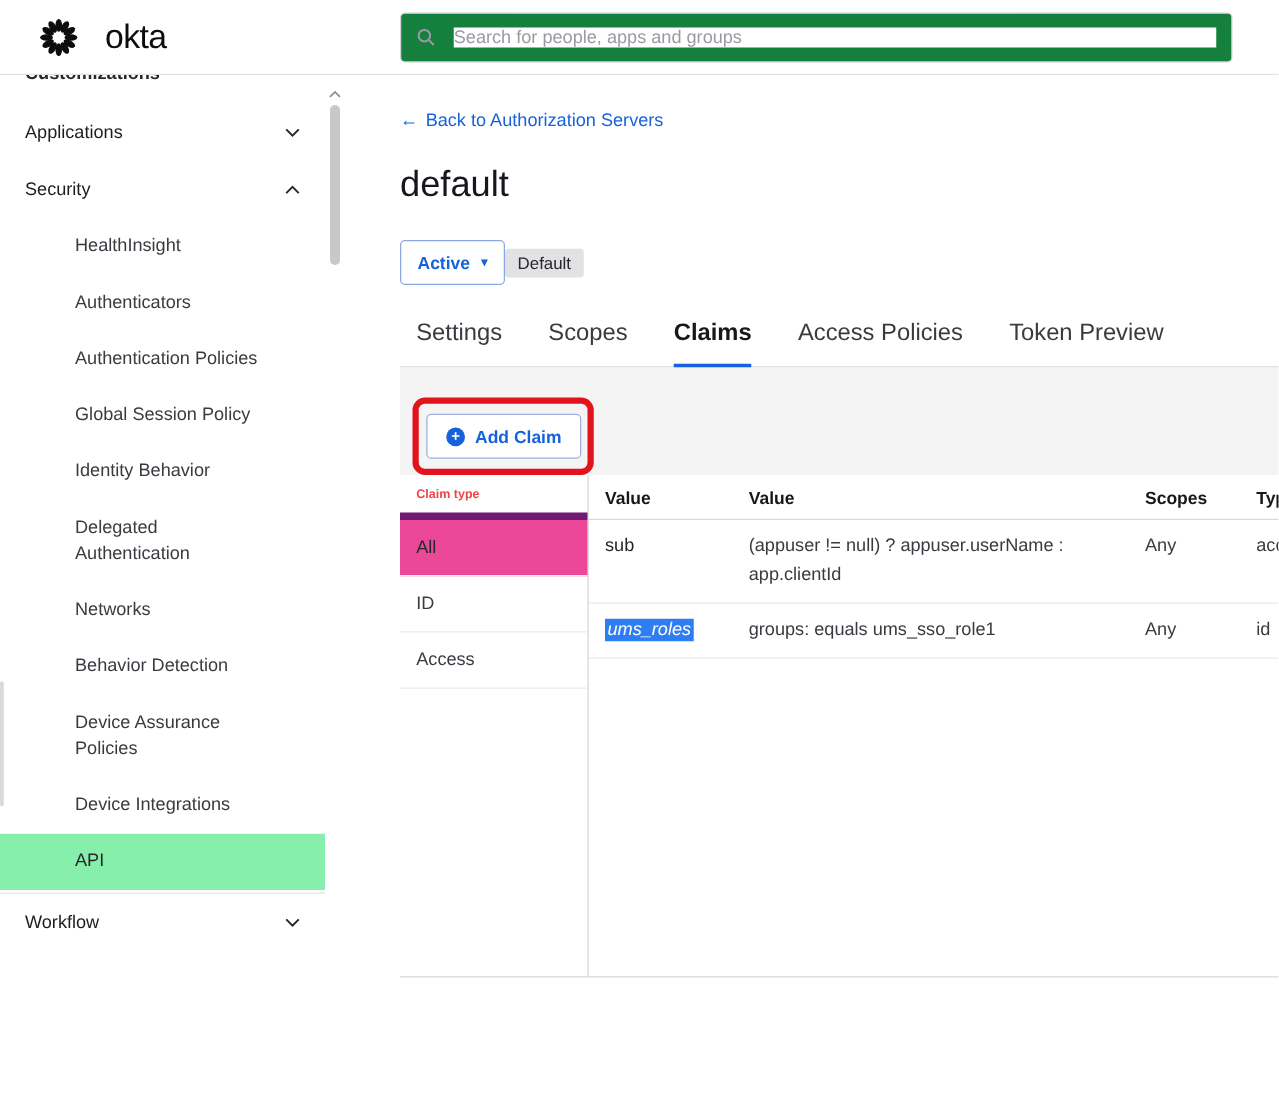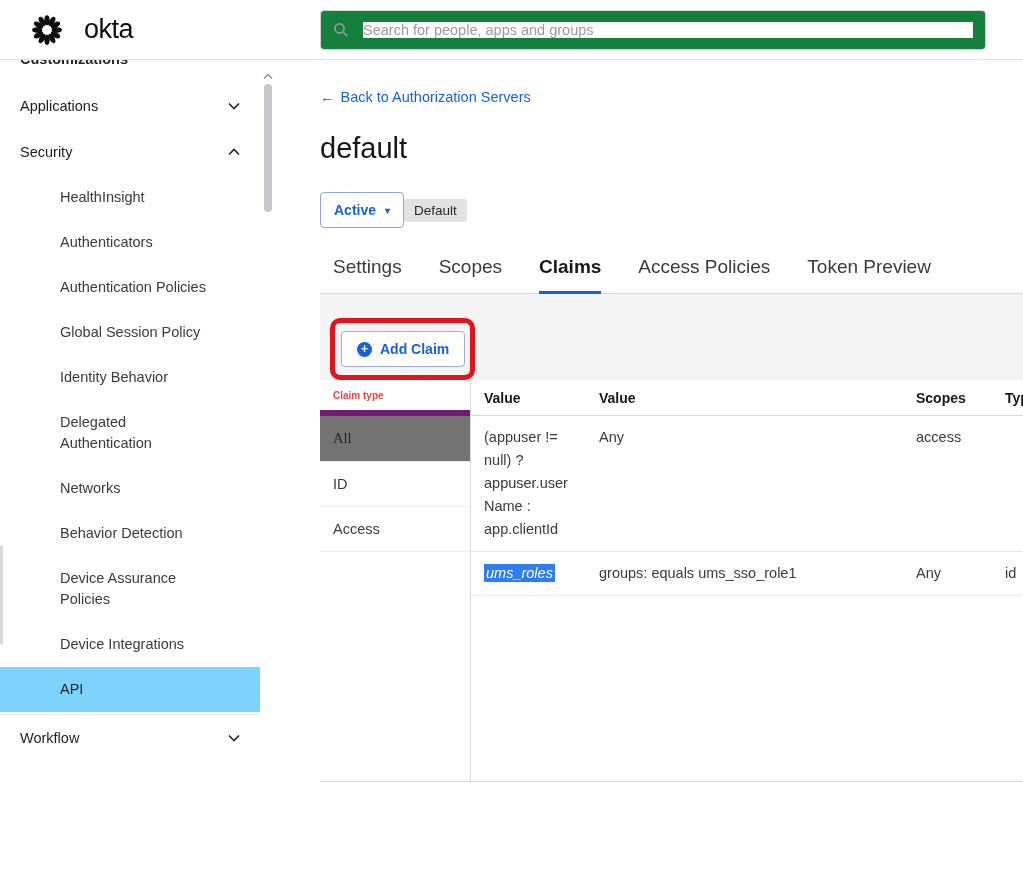--- a/index.html
+++ b/index.html
@@ -57,21 +57,21 @@
     padding: 15px 20px; font-weight: 400; font-size: 14.5px; color: #1d1d21;
     cursor: pointer;
   }
   .nav-header.first { margin-top: 10px; }
   .sub-list { list-style: none; }
   .sub-item {
     padding: 12px 30px 12px 60px;
     font-size: 14.5px; line-height: 21px; color: #3a3a40;
     white-space: pre-line; cursor: pointer;
   }
-  .sub-item.selected { background: #7dd3fc; color: #26262b; }
+  .sub-item.selected { background: #86efac; color: #26262b; }
   .side-divider { border: none; border-top: 1px solid #e4e4e8; margin: 2px 0 0 0; }
 
   .sb-track { position: absolute; right: 1px; top: 0; width: 14px; height: 100%; }
   .sb-arrow { position: absolute; top: 6px; left: 2px; }
   .sb-thumb {
     position: absolute; top: 24px; left: 3px;
     width: 8px; height: 128px; background: #c7c7cc; border-radius: 5px;
     cursor: pointer;
   }
   .edge-artifact {
@@ -141,21 +141,21 @@
   .claim-types { width: 151px; flex-shrink: 0; border-right: 1px solid #d7d7dc; }
   .ct-header {
     padding: 10px 13px 9px 13px;
     font-weight: 700; font-size: 10px; color: #ef4444;
     border-bottom: 6px solid #701a75;
   }
   .ct-option {
     padding: 14px 13px; font-size: 14.5px; color: #3a3a40;
     border-bottom: 1px solid #ececf0; cursor: pointer;
   }
-  .ct-option.selected { background: #737373; color: #26262b; font-family: Liberation Serif, serif; }
+  .ct-option.selected { background: #ec4899; color: #26262b; }
 
   .claims-table { flex: 1; overflow: hidden; }
   .t-head, .t-row {
     display: grid;
     grid-template-columns: 115px 317px 89px 80px;
   }
   .t-head { border-bottom: 1px solid #d7d7dc; }
   .th {
     padding: 10px 0 9px 13px;
     font-weight: 700; font-size: 14px; color: #17171c; white-space: nowrap;
@@ -311,20 +311,21 @@
 
       <div class="claims-table">
         <div class="t-head">
           <div class="th">Value</div>
           <div class="th">Value</div>
           <div class="th">Scopes</div>
           <div class="th">Type</div>
         </div>
 
         <div class="t-row">
+          <div class="td name-cell">sub</div>
           <div class="td">(appuser != null) ? appuser.userName : app.clientId</div>
           <div class="td">Any</div>
           <div class="td">access</div>
         </div>
 
         <div class="t-row">
           <div class="td name-cell">
             <span class="sel-highlight">ums_roles</span>
           </div>
           <div class="td">groups: equals ums_sso_role1</div>

